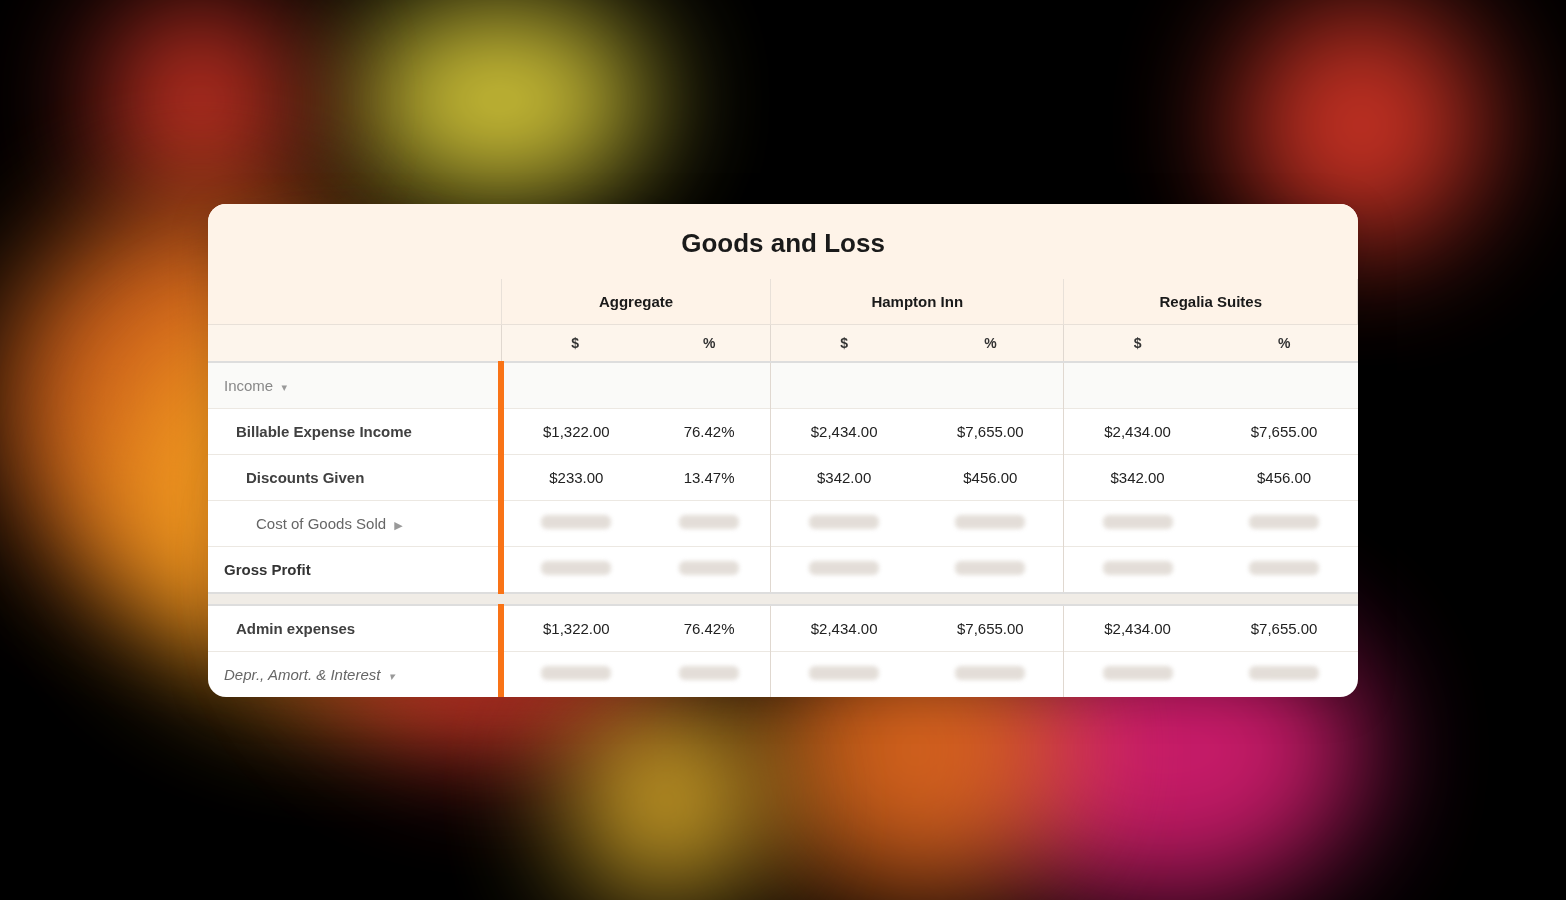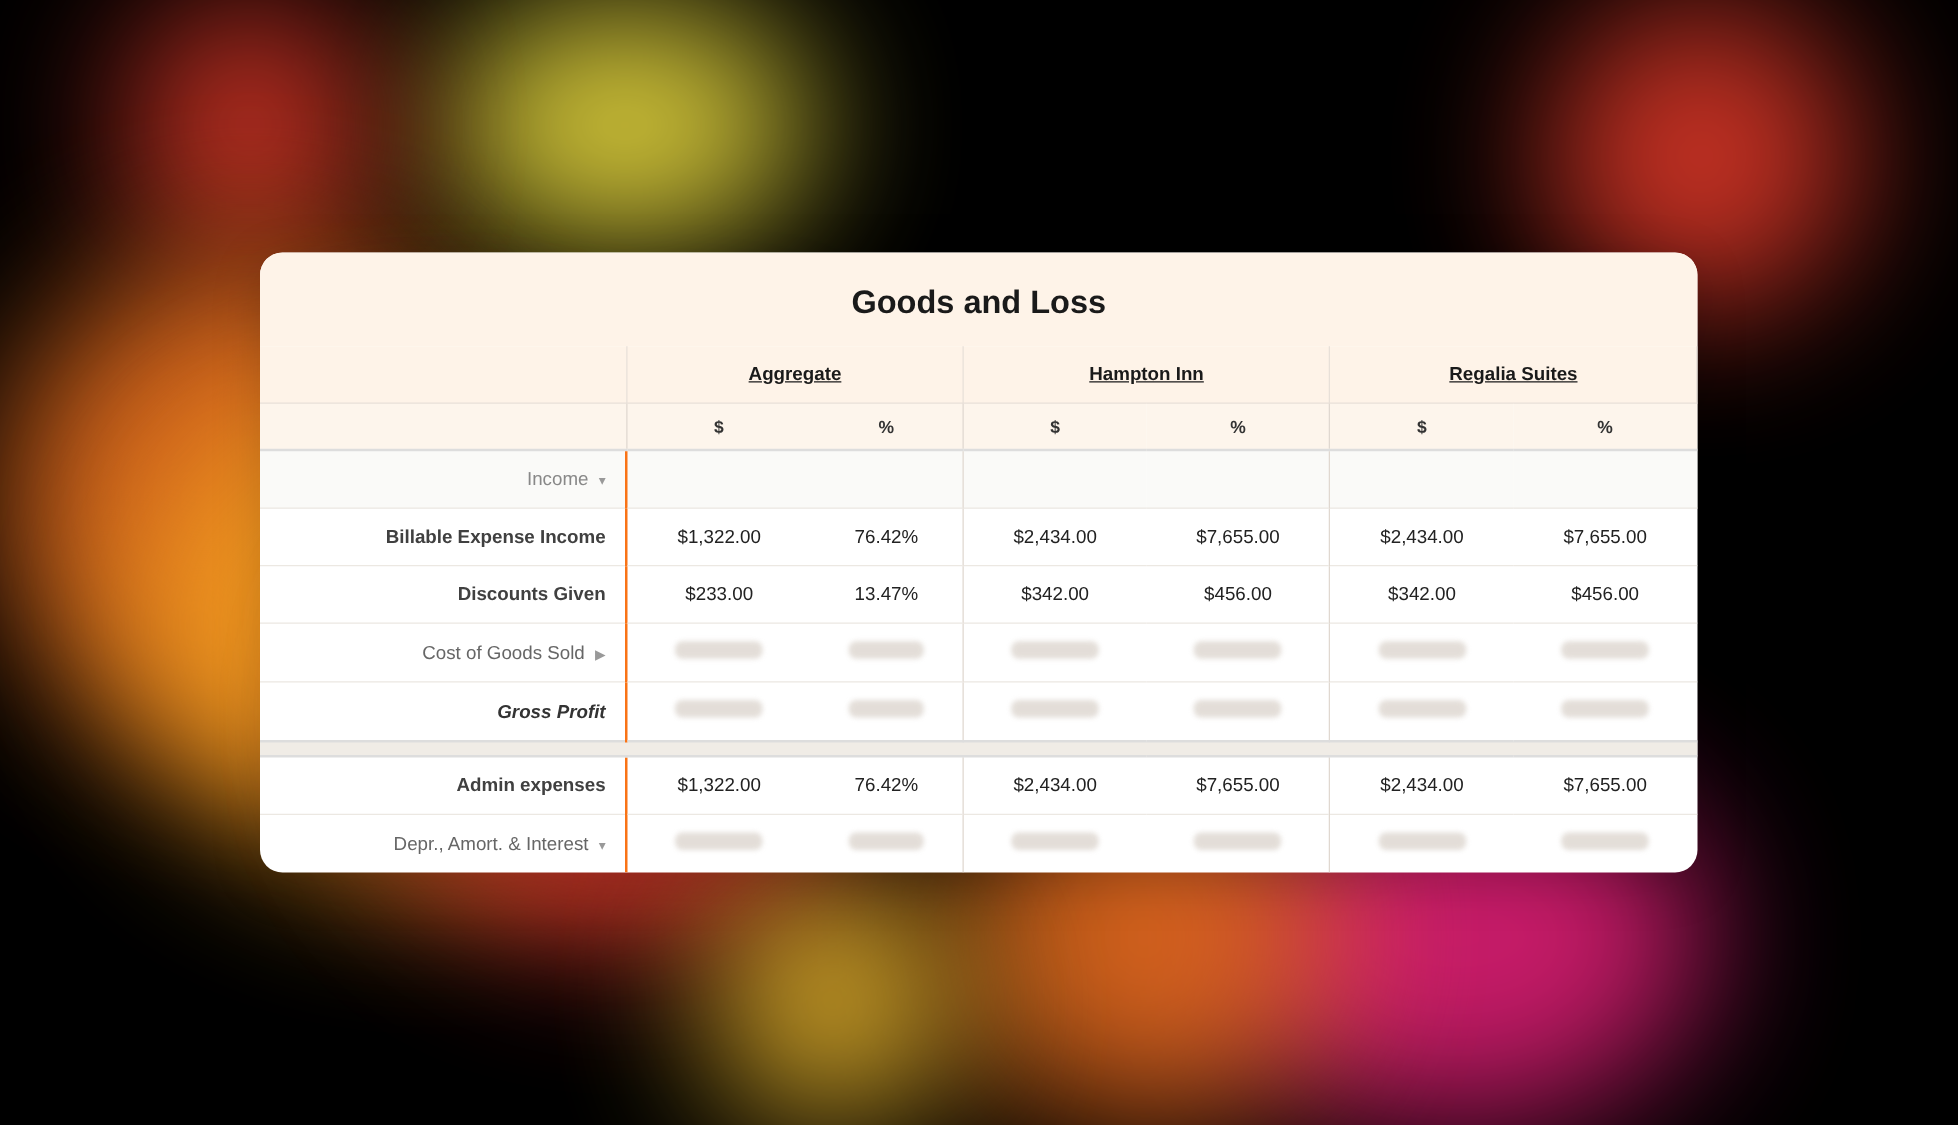--- a/index.html
+++ b/index.html
@@ -68,21 +68,20 @@
     }
 
     thead tr.group-header th {
       background: #fef3e8;
       font-weight: 600;
       font-size: 15px;
       color: #1a1a1a;
       padding: 14px 16px;
       border-bottom: 1px solid #e8e0d8;
       text-align: center;
-      text-decoration: underline;
     }
     thead tr.group-header th.label-header {
       background: #fef3e8;
       border-right: 1px solid #e8e0d8;
     }
     thead tr.group-header th.group-name {
       border-right: 1px solid #e8e0d8;
       border-left: 1px solid #e8e0d8;
     }
 
@@ -101,36 +100,36 @@
     thead tr.sub-header th.group-sep {
       border-left: 1px solid #e0d8d0;
     }
 
     tbody tr {
       border-bottom: 1px solid #ece8e2;
     }
 
     tbody tr:last-child {
       border-bottom: none;
+      font-style: italic;
     }
 
     td {
       padding: 14px 16px;
       font-size: 14px;
       color: #333;
       vertical-align: middle;
     }
 
     
     td.row-label {
       font-size: 15px;
       color: #666;
       font-weight: 500;
-      border-right: 2px solid #f97316;
-      text-align: right;
+      border-right: 6px solid #f97316;
     }
 
     td.row-label.link {
       color: #404040;
       font-weight: 600;
     }
 
     td.data-cell {
       text-align: center;
       font-size: 15px;
@@ -259,21 +258,21 @@
         </td>
         <td class="data-cell"><span class="blur-bar" style="width:70px;"></span></td>
         <td class="data-cell"><span class="blur-bar" style="width:60px;"></span></td>
         <td class="data-cell group-left"><span class="blur-bar" style="width:70px;"></span></td>
         <td class="data-cell"><span class="blur-bar" style="width:70px;"></span></td>
         <td class="data-cell group-left"><span class="blur-bar" style="width:70px;"></span></td>
         <td class="data-cell"><span class="blur-bar" style="width:70px;"></span></td>
       </tr>
 
       <tr>
-        <td class="row-label" style="color:#333; font-weight:600;font-style:italic;">Gross Profit</td>
+        <td class="row-label" style="color:#333; font-weight:600;">Gross Profit</td>
         <td class="data-cell"><span class="blur-bar" style="width:70px;"></span></td>
         <td class="data-cell"><span class="blur-bar" style="width:60px;"></span></td>
         <td class="data-cell group-left"><span class="blur-bar" style="width:70px;"></span></td>
         <td class="data-cell"><span class="blur-bar" style="width:70px;"></span></td>
         <td class="data-cell group-left"><span class="blur-bar" style="width:70px;"></span></td>
         <td class="data-cell"><span class="blur-bar" style="width:70px;"></span></td>
       </tr>
 
       <tr style="height:12px; background:#f0ece6;">
         <td colspan="7" style="border-top:2px solid #ddd; border-bottom:2px solid #ddd; padding:0;"></td>

